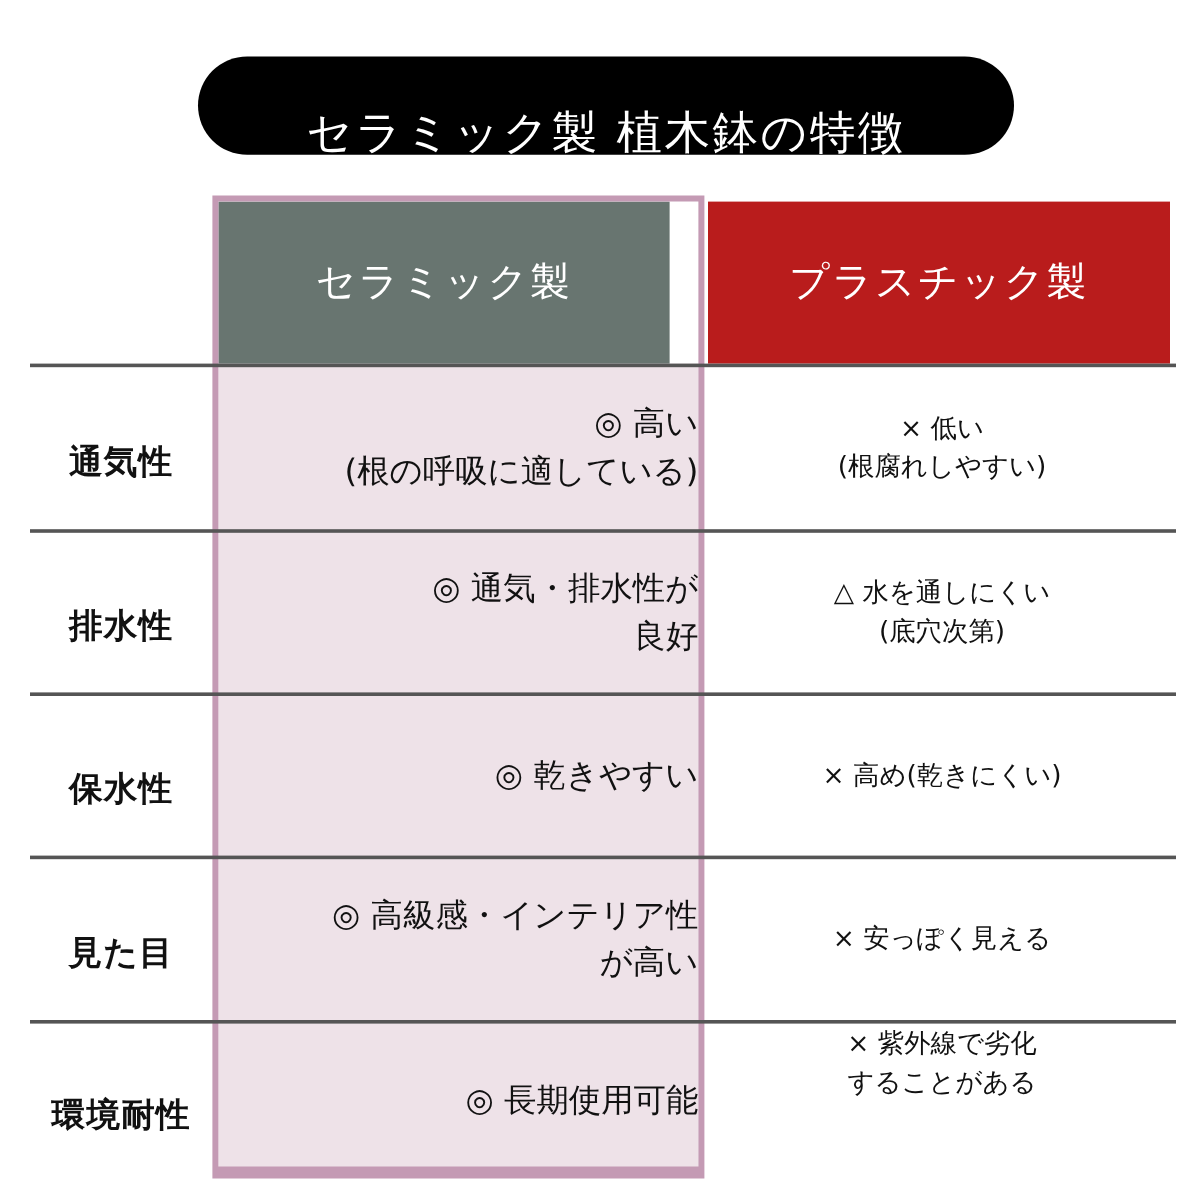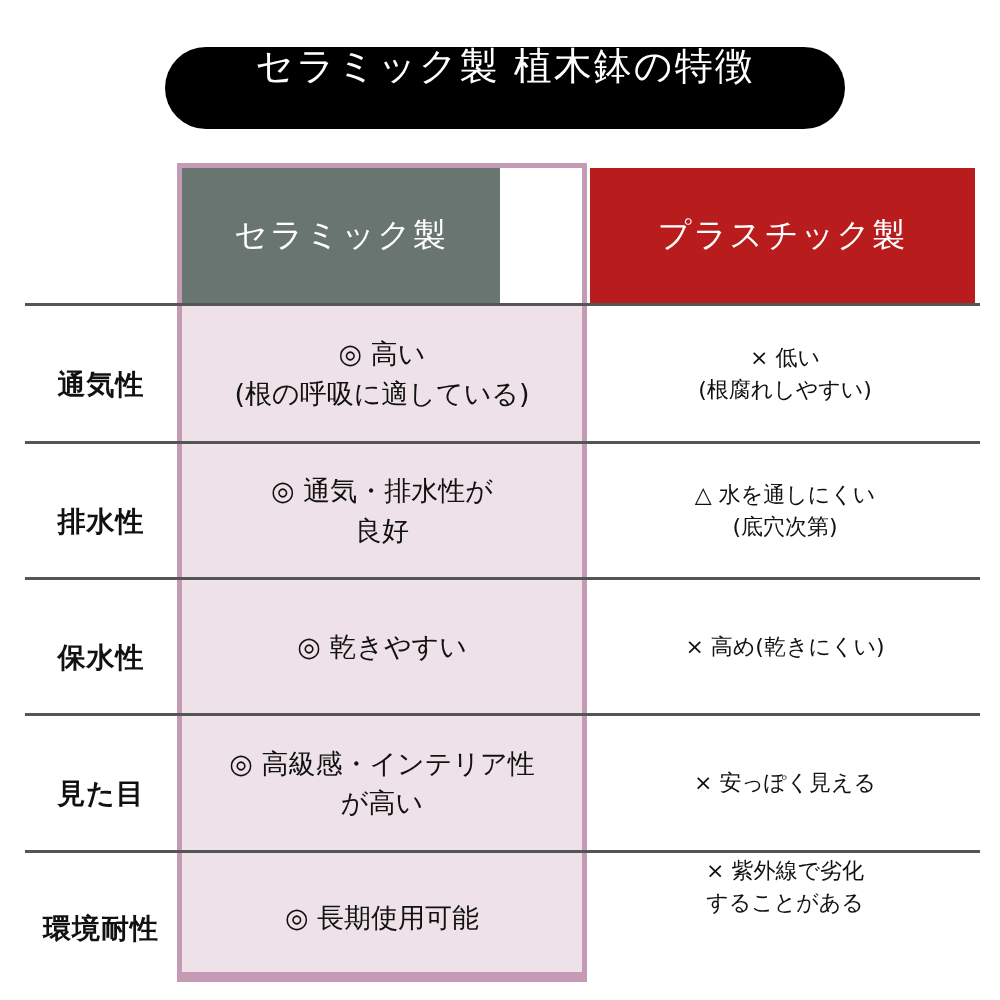--- a/index.html
+++ b/index.html
@@ -18,21 +18,21 @@
   
   #title-pill {
     position: absolute;
     left: 165px;
     top: 47px;
     width: 680px;
     height: 82px;
     background: #000000;
     border-radius: 41px;
     display: flex;
-    align-items: flex-start;
+    align-items: flex-end;
     justify-content: center;
     box-sizing: border-box;
   }
   #title-text {
     color: #ffffff;
     font-size: 38px;
     letter-spacing: 2px;
     white-space: nowrap;
     line-height: 1;
   }
@@ -51,21 +51,21 @@
     position: absolute;
     top: 168px;
     height: 135px;
     display: flex;
     align-items: center;
     justify-content: center;
     box-sizing: border-box;
   }
   #header-ceramic {
     left: 182px;
-    width: 318px;
+    width: 376px;
     background: #687570;
   }
   #header-plastic {
     left: 590px;
     width: 385px;
     background: #b91c1c;
   }
   .header-label {
     color: #ffffff;
     font-size: 33px;
@@ -119,21 +119,21 @@
     letter-spacing: 1px;
     box-sizing: border-box;
     margin-top: 11px;
   }
   .cell-ceramic {
     position: absolute;
     left: 182px;
     width: 400px;
     display: flex;
     flex-direction: column;
-    align-items: center;
+    align-items: flex-end;
     justify-content: center;
     font-size: 27px;
     color: #111111;
     text-align: center;
     line-height: 1.45;
     box-sizing: border-box;
     z-index: 3;
   }
   .cell-plastic {
     position: absolute;

